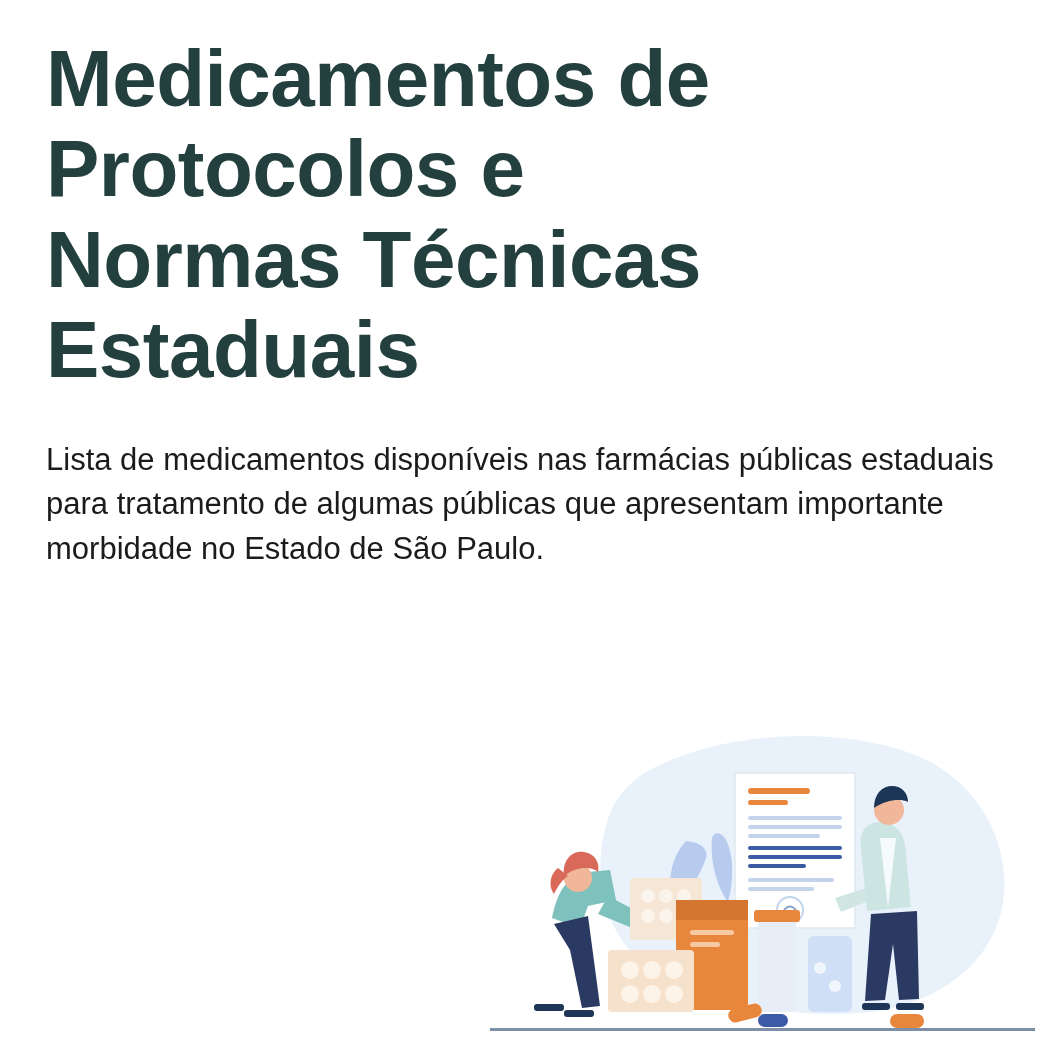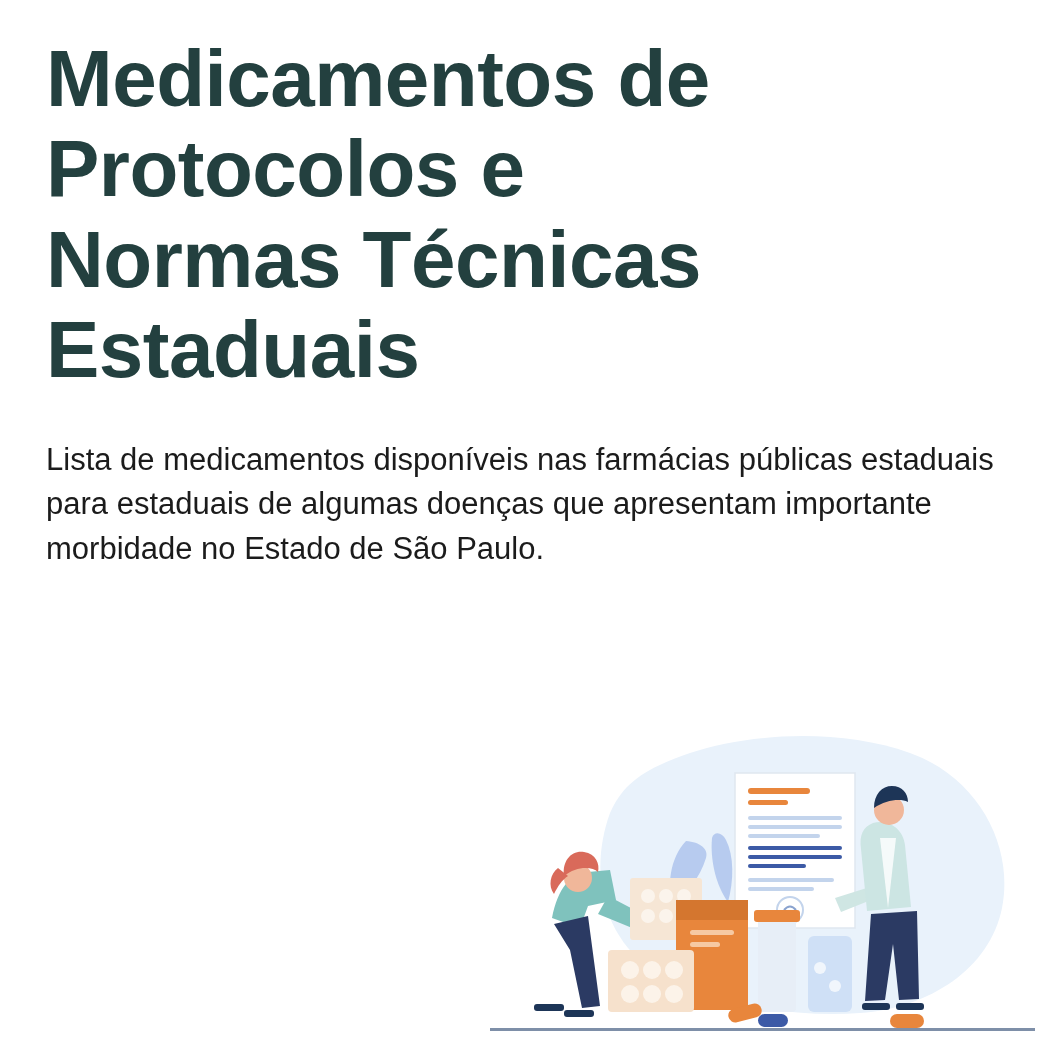--- a/index.html
+++ b/index.html
@@ -64,21 +64,21 @@
   }
 </style>
 </head>
 <body>
 
 <div class="page">
 
   <div class="content">
     <h1 class="page-title">Medicamentos de Protocolos e Normas Técnicas Estaduais</h1>
 
-    <p class="page-description">Lista de medicamentos disponíveis nas farmácias públicas estaduais para estaduais de algumas doenças que apresentam importante morbidade no Estado de São Paulo.</p>
+    <p class="page-description">Lista de medicamentos disponíveis nas farmácias públicas estaduais para tratamento de algumas públicas que apresentam importante morbidade no Estado de São Paulo.</p>
   </div>
 
   <div class="illustration">
     <svg viewBox="0 0 545 320" xmlns="http://www.w3.org/2000/svg" aria-hidden="true">
 
       <path d="M120 95 C100 150 110 215 160 250 C210 285 300 300 370 295 C440 290 500 250 512 190 C524 130 490 60 420 35 C350 10 260 15 200 35 C150 52 132 68 120 95 Z" fill="#e9f2fb"></path>
 
       <path d="M196 123 C180 140 176 168 184 190 C196 175 210 160 216 140 C219 131 210 124 196 123 Z" fill="#b7cbef"></path>
       <path d="M222 120 C220 142 226 168 238 184 C244 162 244 138 236 122 C232 114 224 113 222 120 Z" fill="#b7cbef"></path>
 

